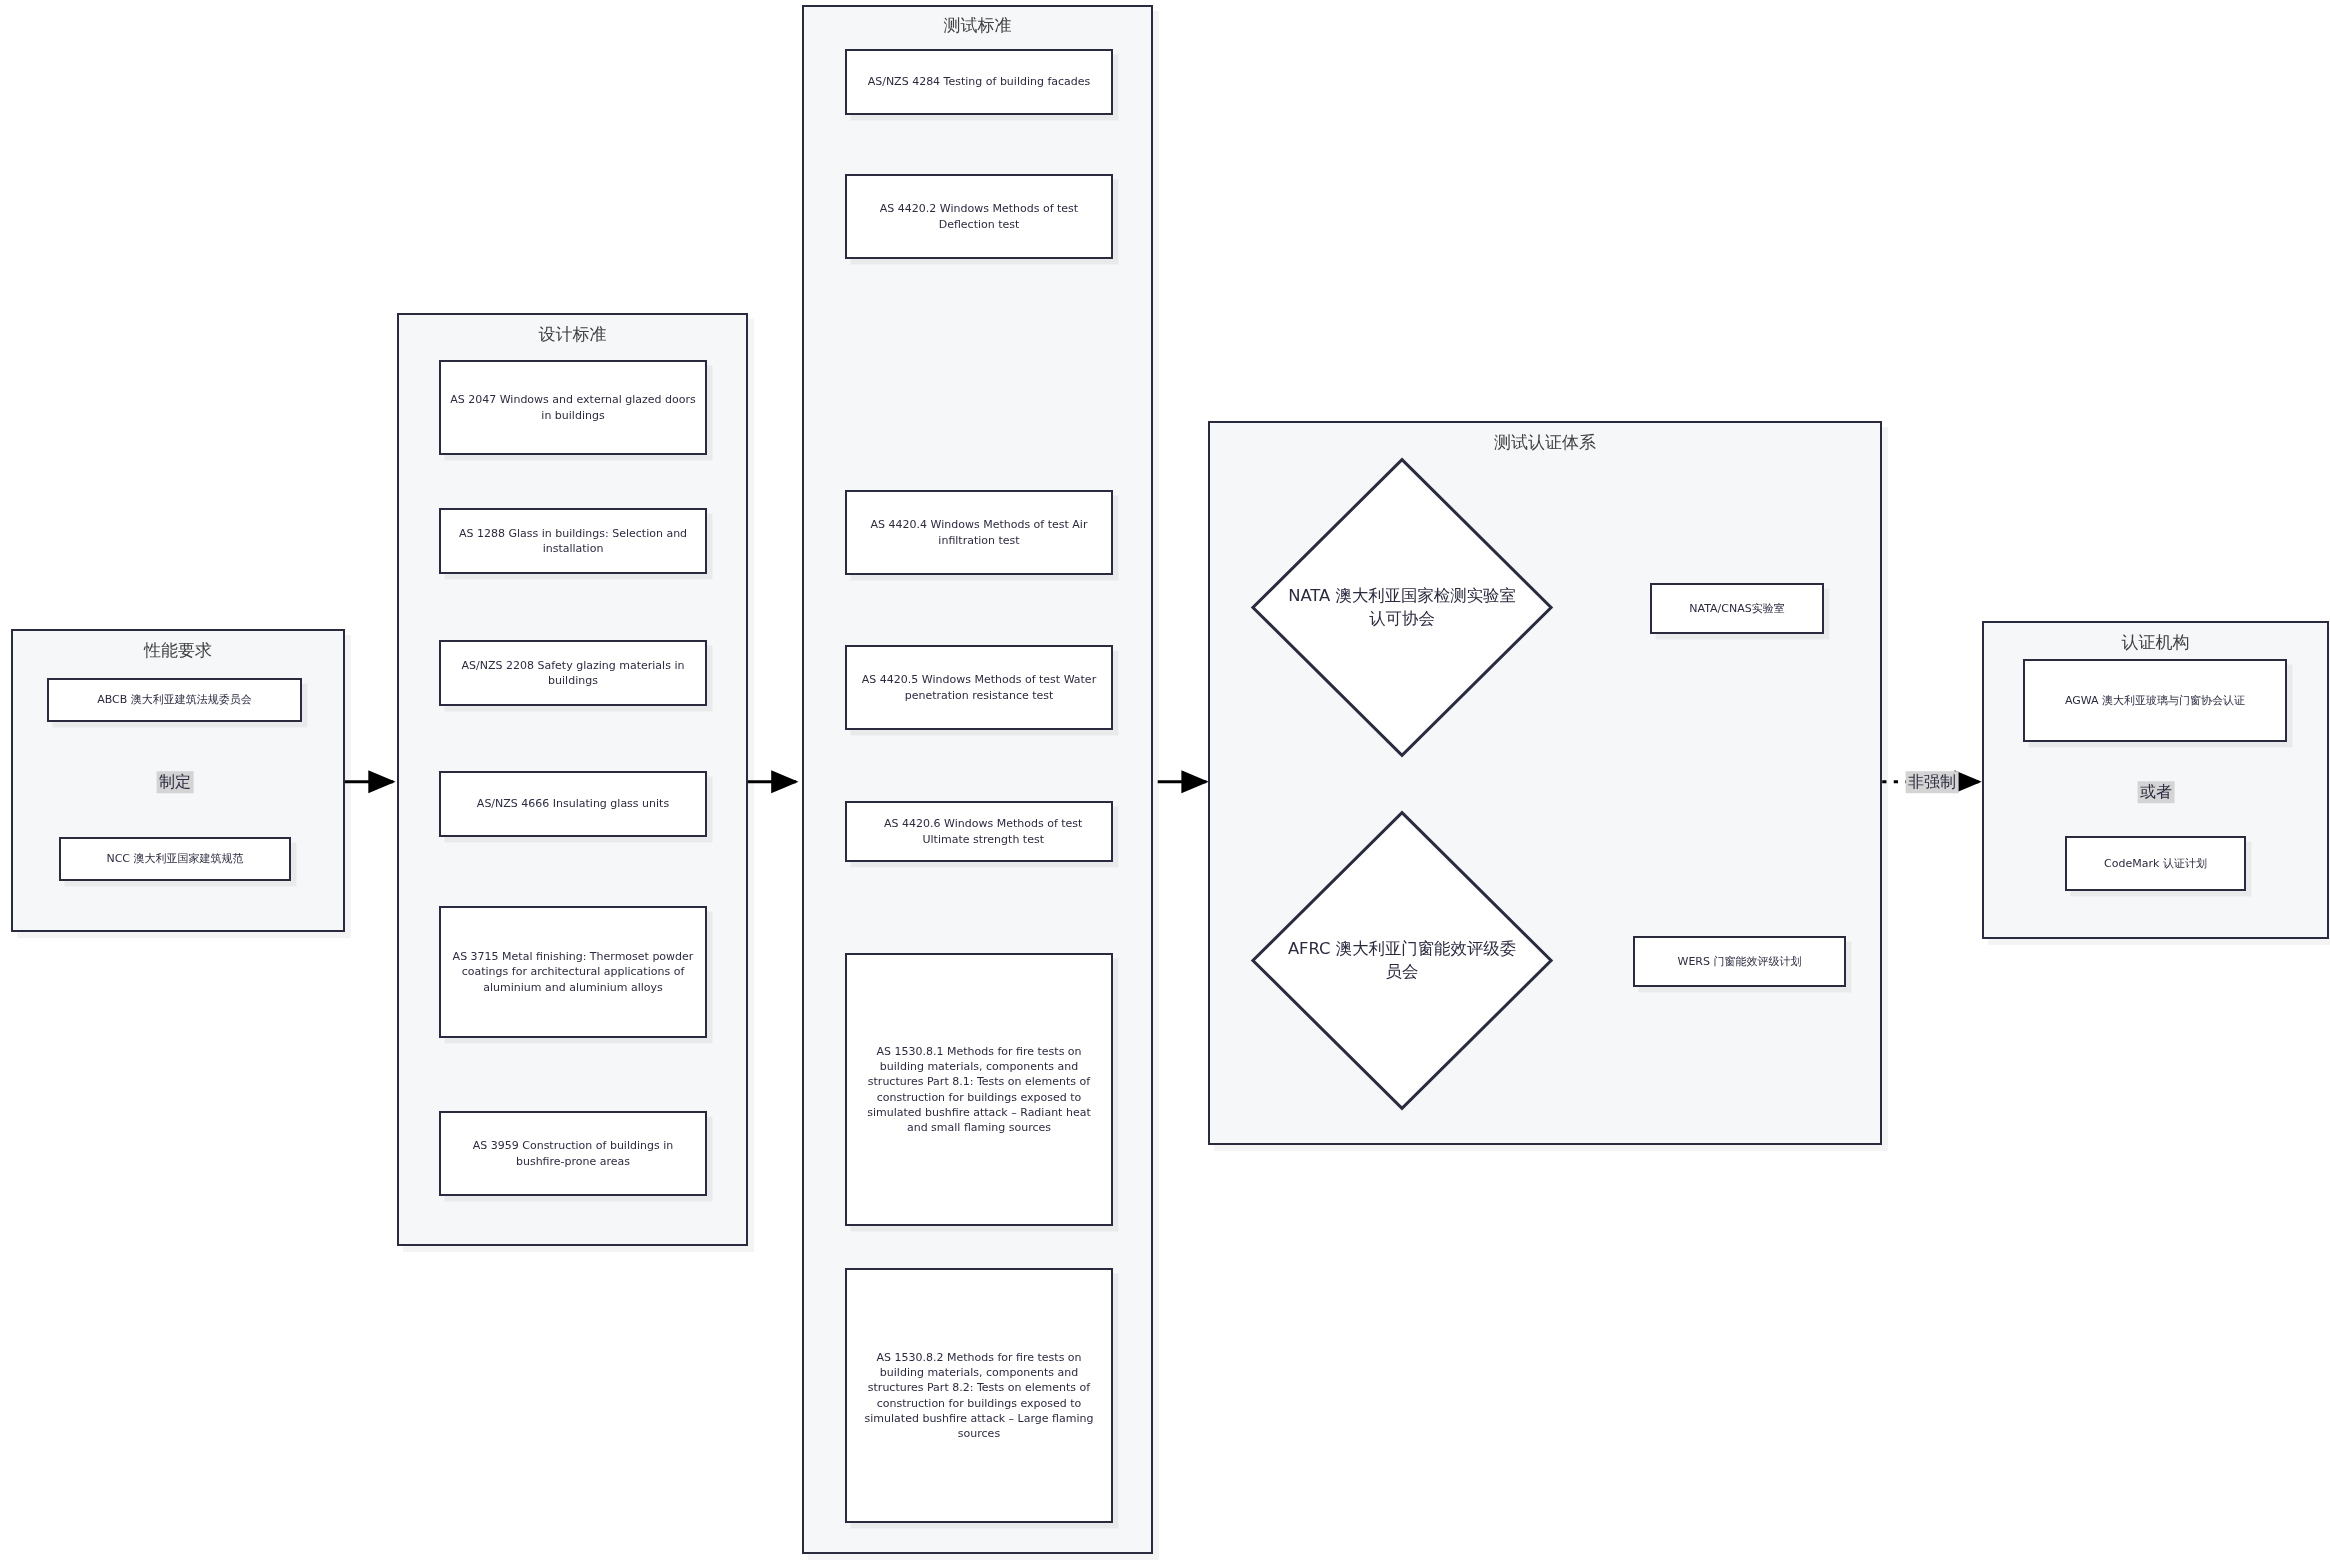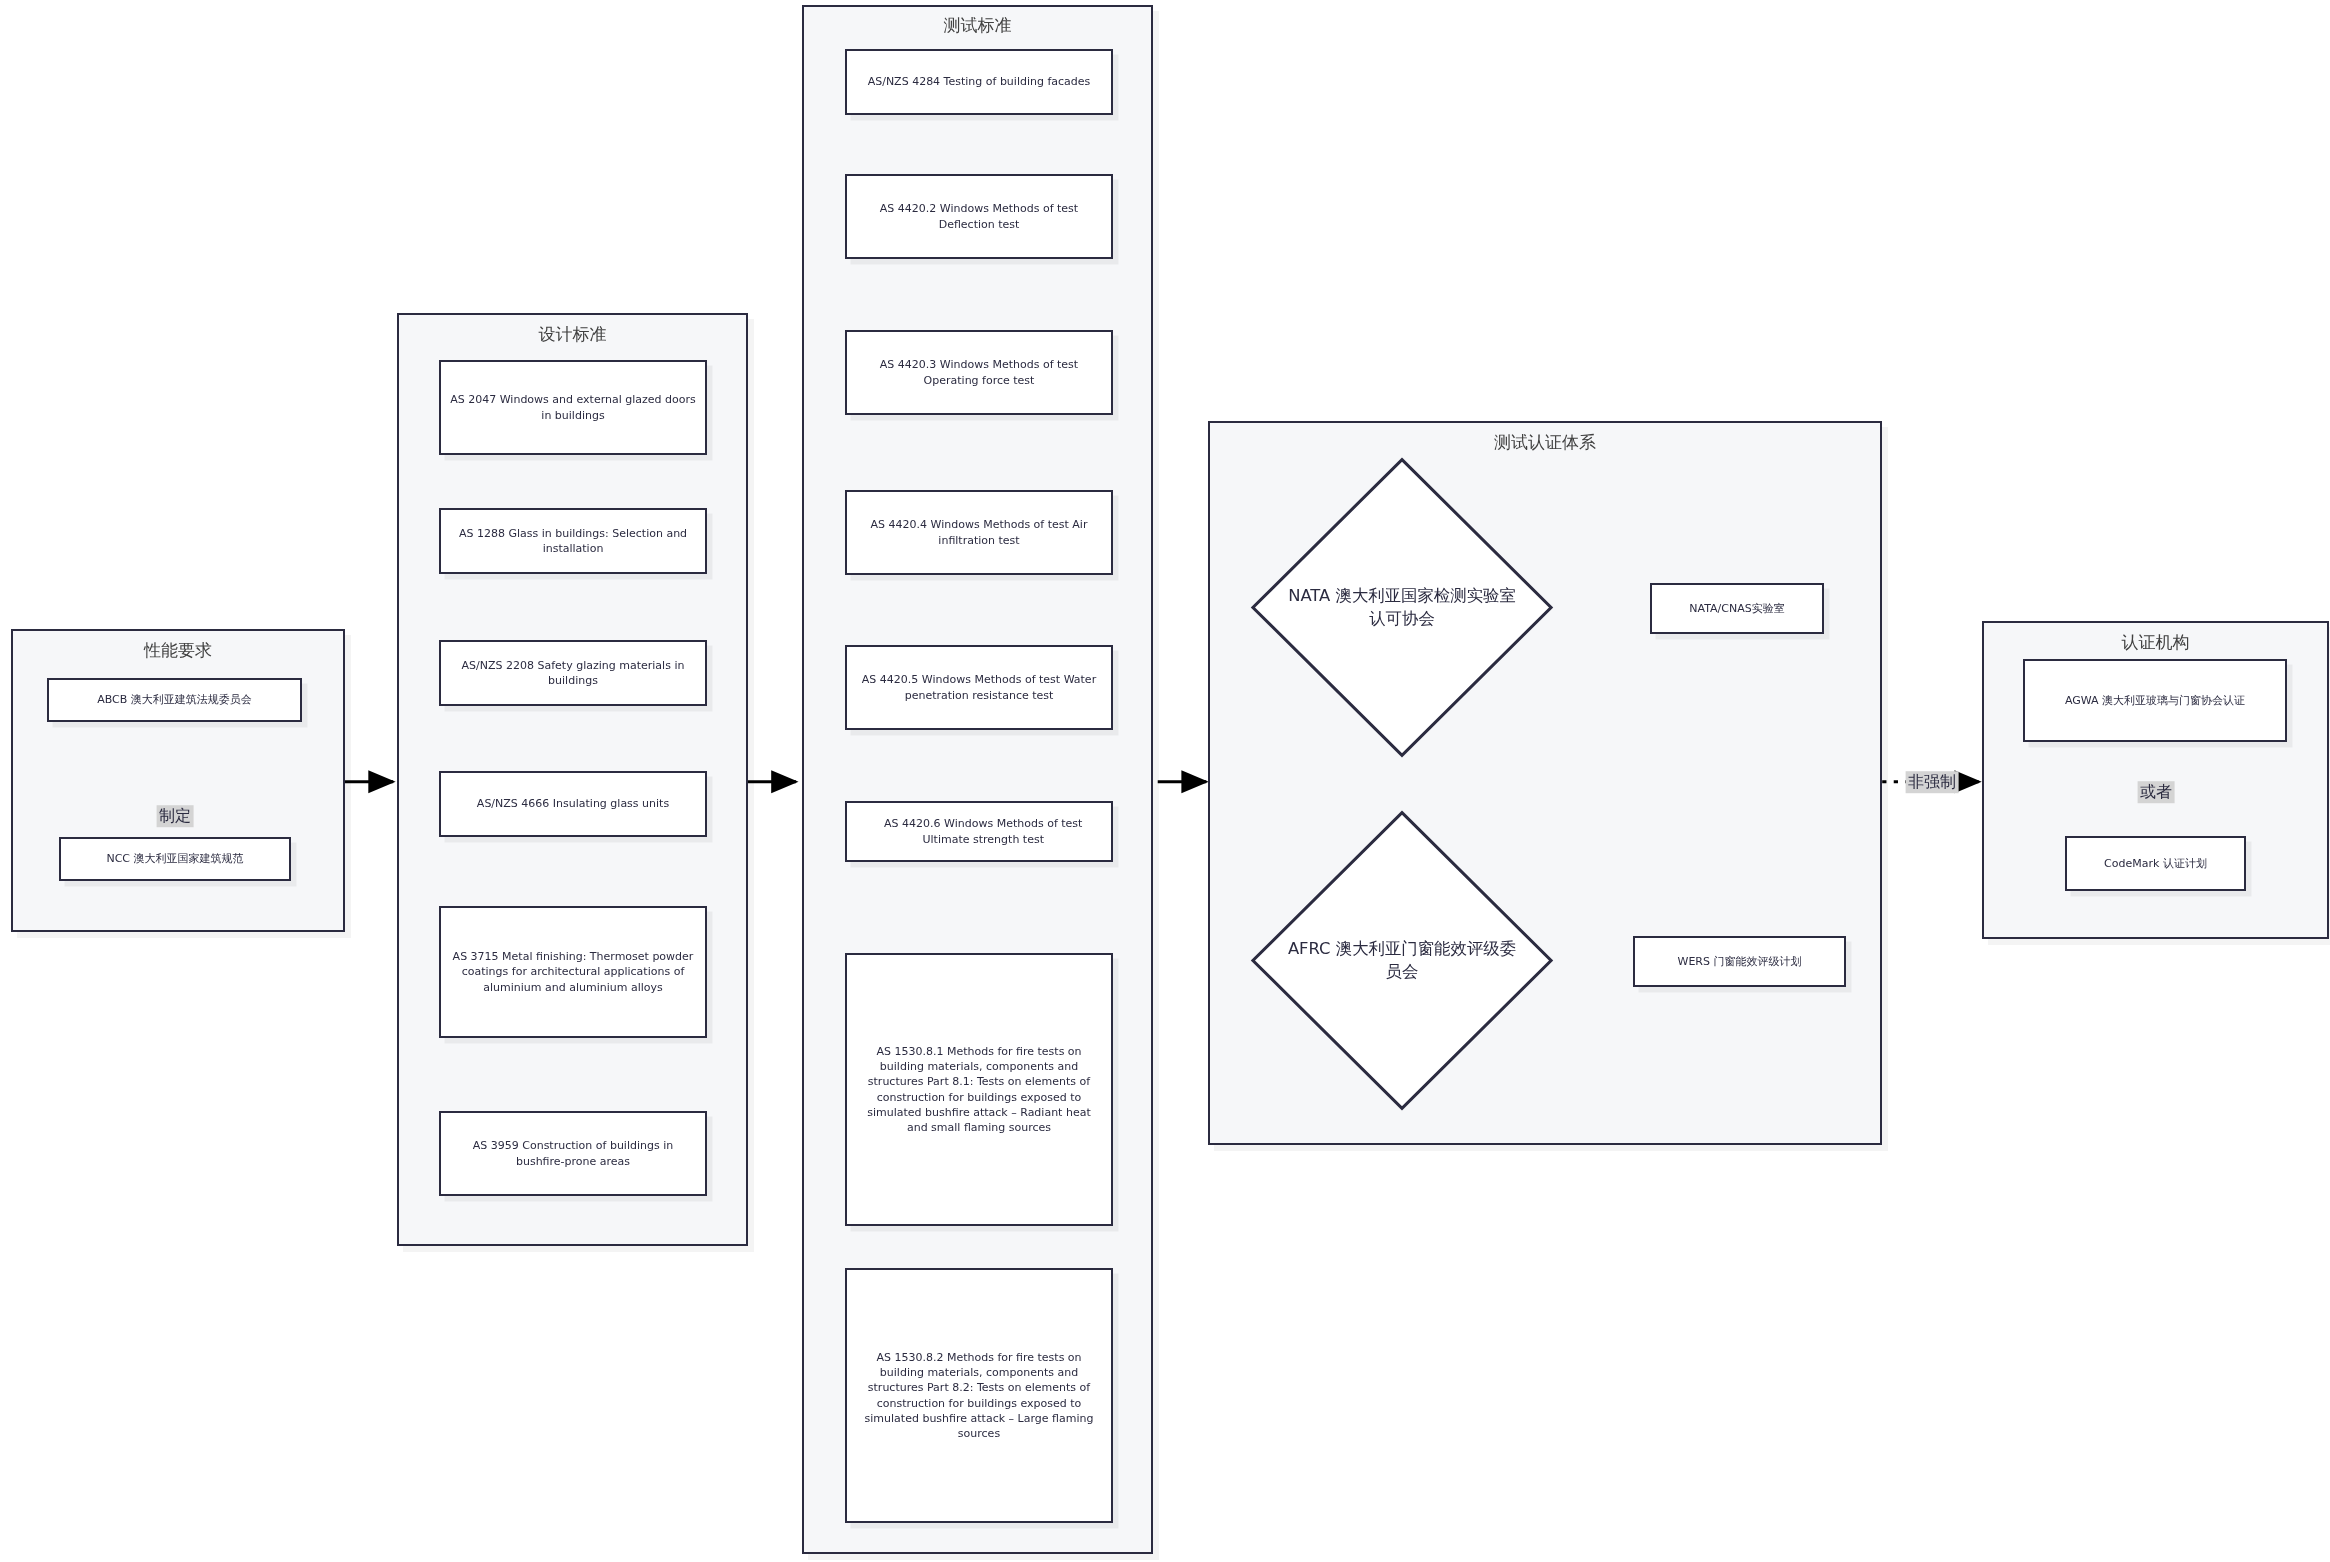--- a/index.html
+++ b/index.html
@@ -133,21 +133,21 @@
     <circle cx="3552" cy="1222" r="18" fill="#000000"></circle>
     <circle cx="3552" cy="1378" r="18" fill="#000000"></circle>
   </svg>
 
   <div class="subgraph" style="left:11px; top:629px; width:334px; height:303px;">
     <div class="subgraph-title">性能要求</div>
   </div>
   <div class="node" style="left:47px; top:678px; width:255px; height:44px;">
     <span class="txt">ABCB 澳大利亚建筑法规委员会</span>
   </div>
-  <div class="edge-label" style="left:175px; top:816px;">制定</div>
+  <div class="edge-label" style="left:175px; top:782px;">制定</div>
   <div class="node" style="left:59px; top:837px; width:232px; height:44px;">
     <span class="txt">NCC 澳大利亚国家建筑规范</span>
   </div>
 
   <div class="subgraph" style="left:397px; top:313px; width:351px; height:933px;">
     <div class="subgraph-title">设计标准</div>
   </div>
   <div class="node" style="left:439px; top:360px; width:268px; height:95px;">
     <span class="txt">AS 2047 Windows and external glazed doors in buildings</span>
   </div>
@@ -168,23 +168,20 @@
   </div>
 
   <div class="subgraph" style="left:802px; top:4.9px; width:351px; height:1549px;">
     <div class="subgraph-title">测试标准</div>
   </div>
   <div class="node" style="left:845px; top:49px; width:268px; height:66px;">
     <span class="txt">AS/NZS 4284 Testing of building facades</span>
   </div>
   <div class="node" style="left:845px; top:174px; width:268px; height:85px;">
     <span class="txt">AS 4420.2 Windows Methods of test Deflection test</span>
-  </div>
-  <div class="node" style="left:845px; top:330px; width:268px; height:85px;">
-    <span class="txt">AS 4420.3 Windows Methods of test Operating force test</span>
   </div>
   <div class="node" style="left:845px; top:490px; width:268px; height:85px;">
     <span class="txt">AS 4420.4 Windows Methods of test Air infiltration test</span>
   </div>
   <div class="node" style="left:845px; top:645px; width:268px; height:85px;">
     <span class="txt">AS 4420.5 Windows Methods of test Water penetration resistance test</span>
   </div>
   <div class="node" style="left:845px; top:801px; width:268px; height:61px;padding-left:17px;">
     <span class="txt">AS 4420.6 Windows Methods of test Ultimate strength test</span>
   </div>

